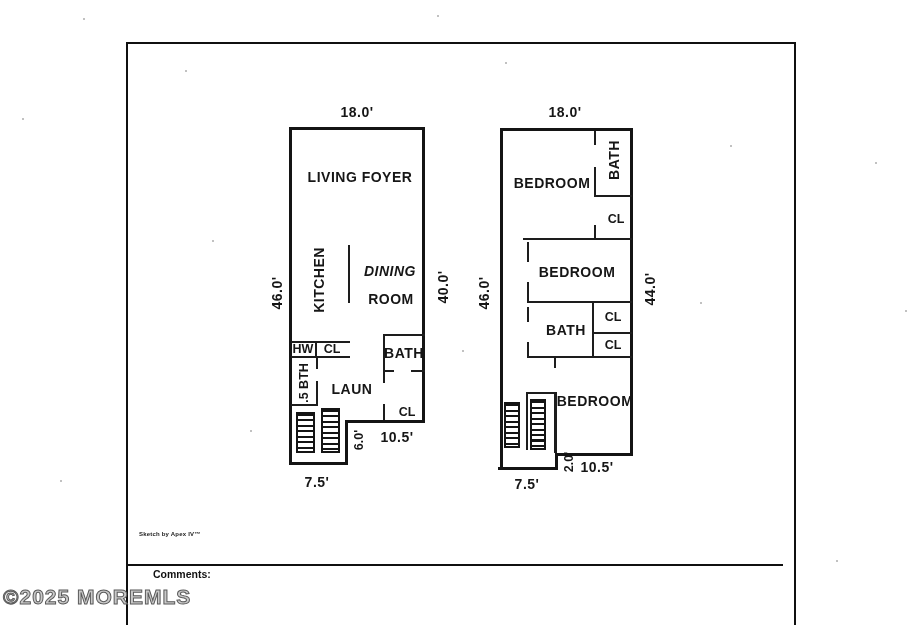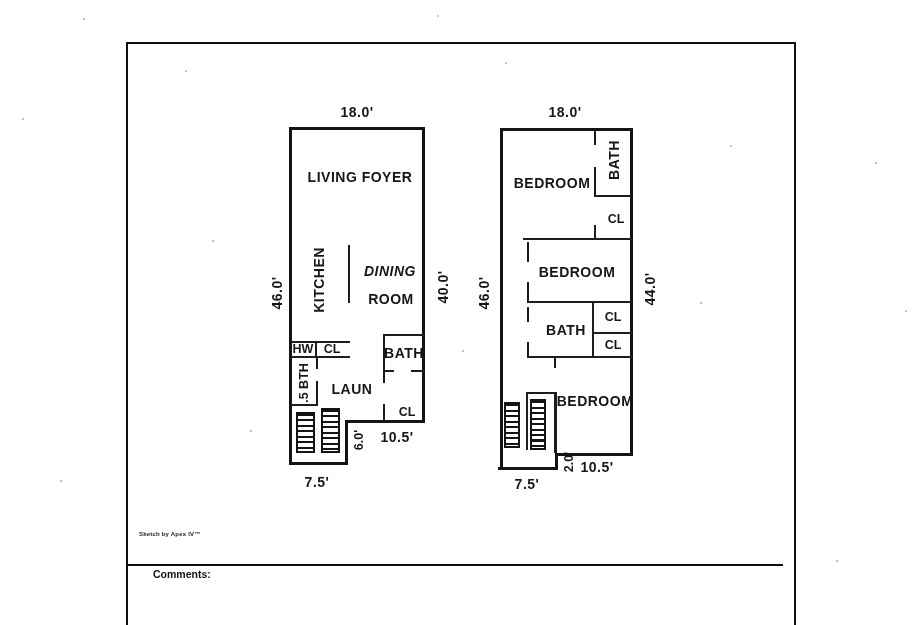--- a/index.html
+++ b/index.html
@@ -115,20 +115,21 @@
     <div class="hlabel sm" style="left:616px;top:219px;">CL</div>
     <div class="hlabel" style="left:577px;top:272px;">BEDROOM</div>
     <div class="hlabel" style="left:566px;top:330px;">BATH</div>
     <div class="hlabel sm" style="left:613px;top:317px;">CL</div>
     <div class="hlabel sm" style="left:613px;top:345px;">CL</div>
     <div class="hlabel" style="left:595px;top:401px;">BEDROOM</div>
   </div>
 
   <div class="credit" style="left:139px;top:531px;">Sketch by Apex IV™</div>
   <div class="comments" style="left:153px;top:568px;">Comments:</div>
+  <div class="copyright" style="left:3px;top:585px;">©2025 MOREMLS</div>
 
   <div class="dot" style="left:83px;top:18px;"></div>
   <div class="dot" style="left:437px;top:15px;"></div>
   <div class="dot" style="left:185px;top:70px;"></div>
   <div class="dot" style="left:505px;top:62px;"></div>
   <div class="dot" style="left:730px;top:145px;"></div>
   <div class="dot" style="left:875px;top:162px;"></div>
   <div class="dot" style="left:212px;top:240px;"></div>
   <div class="dot" style="left:462px;top:350px;"></div>
   <div class="dot" style="left:250px;top:430px;"></div>

